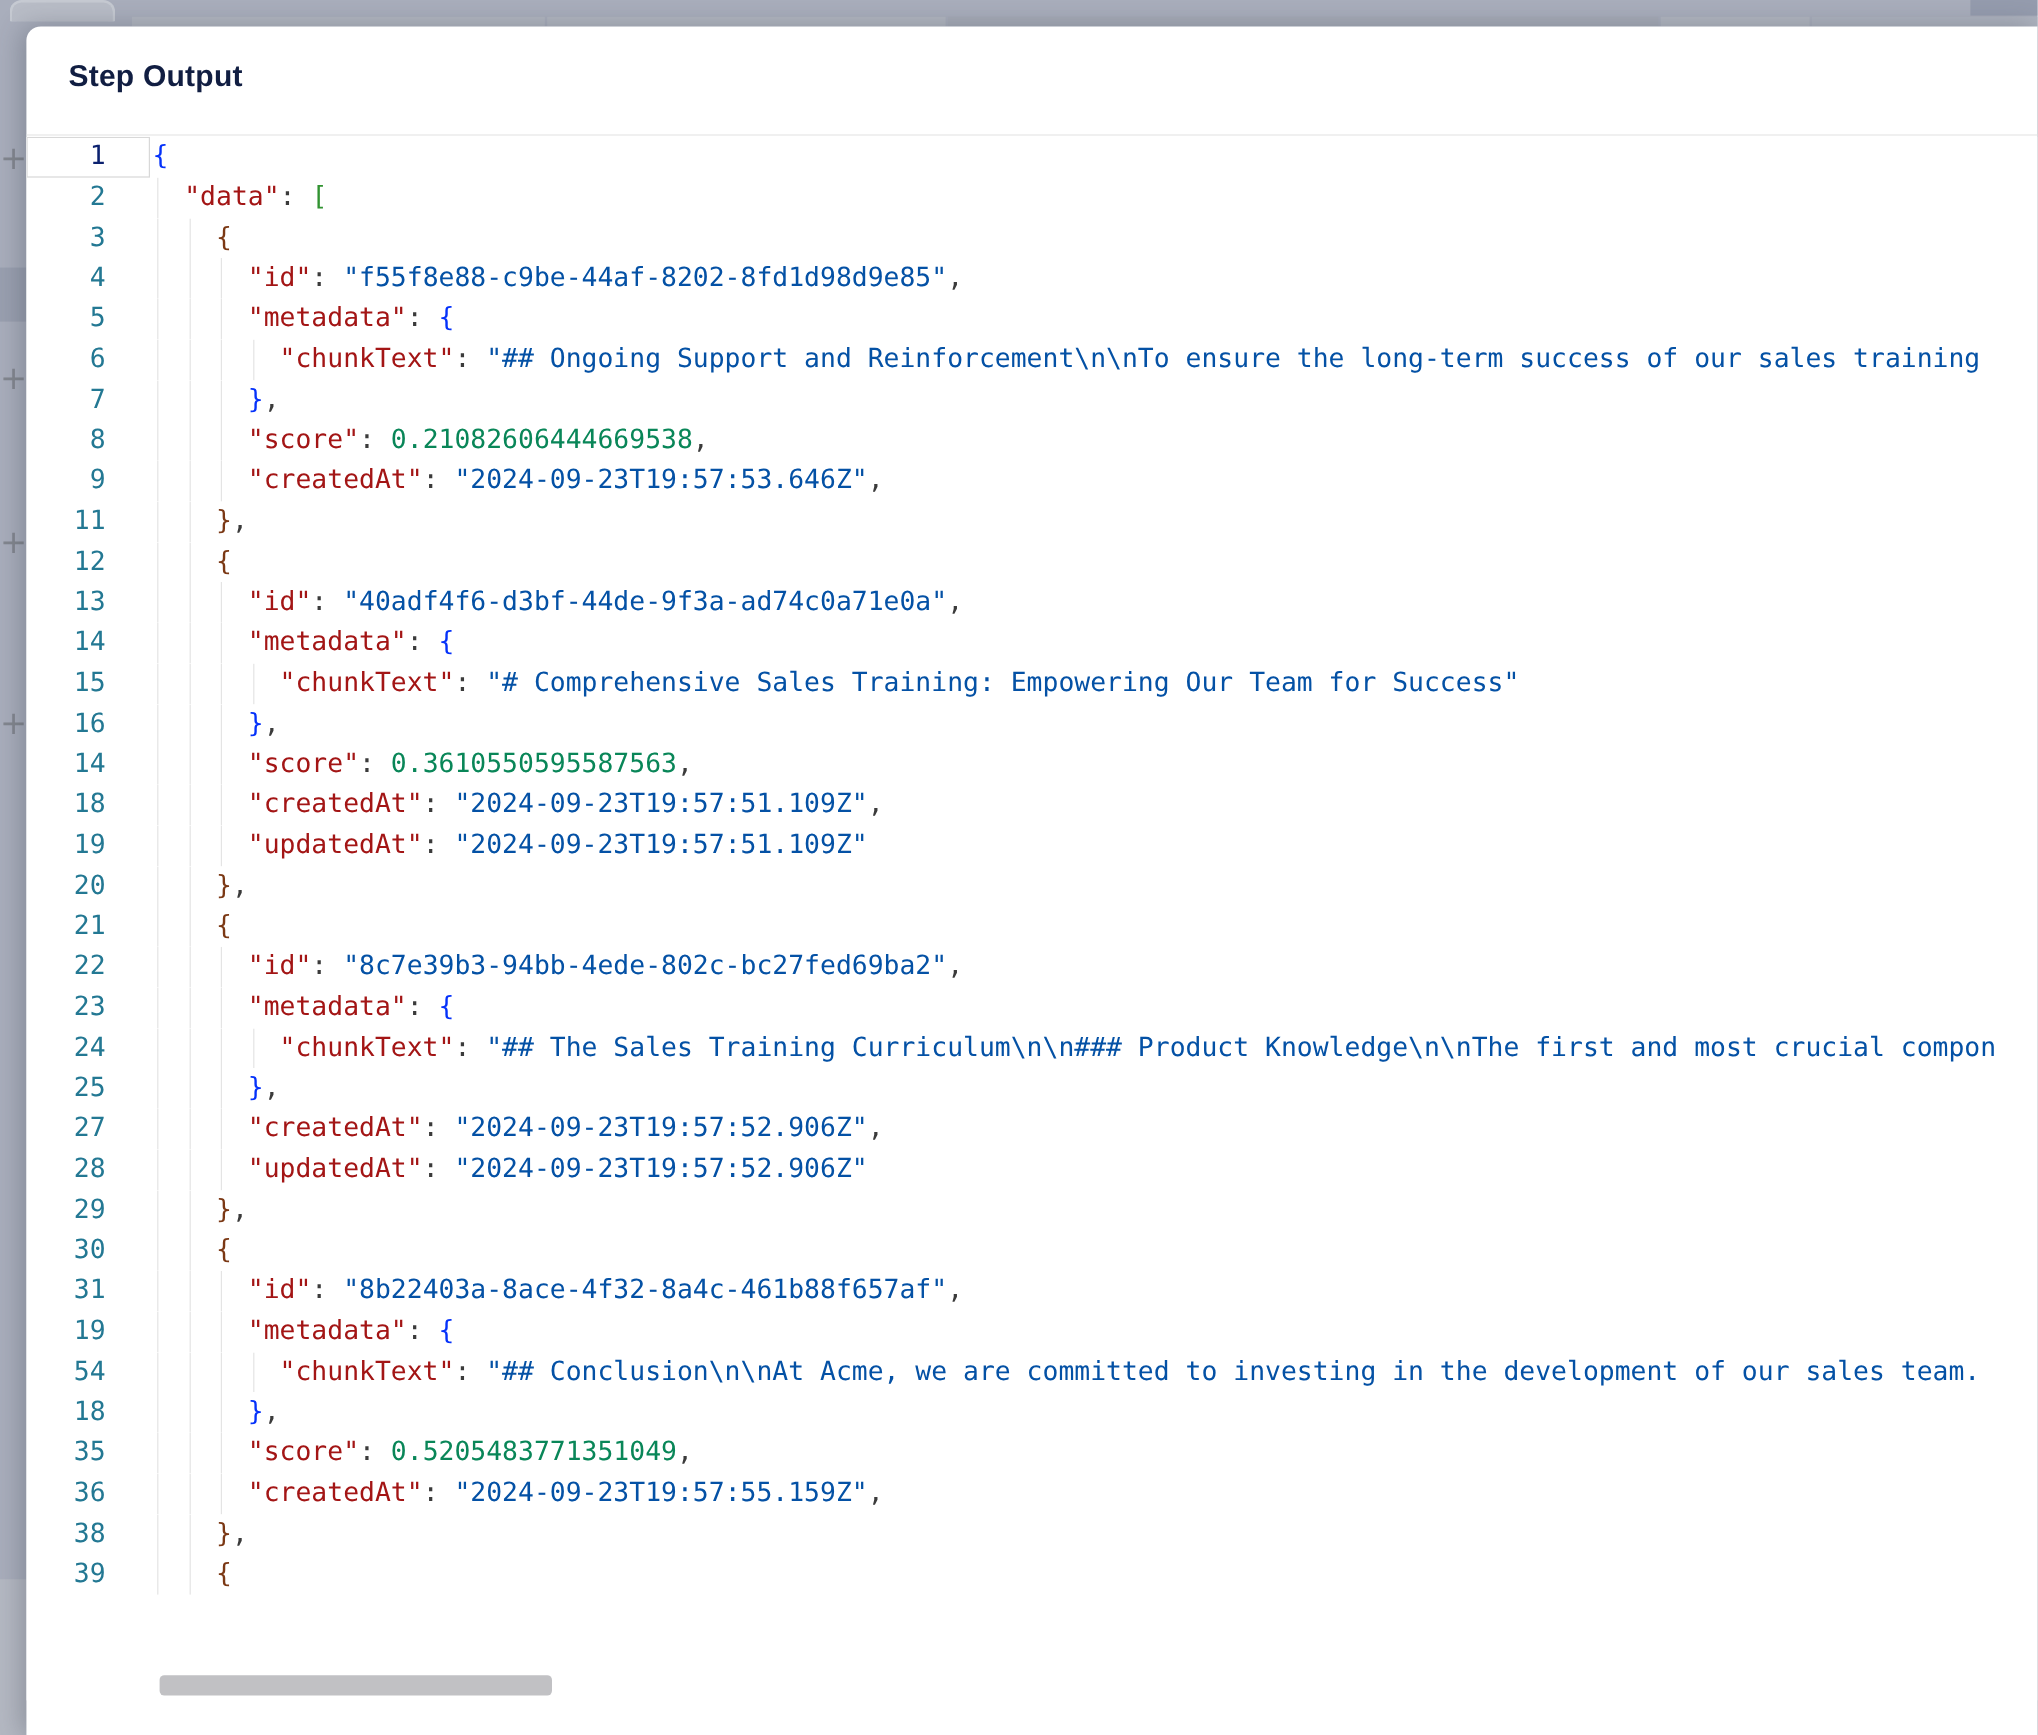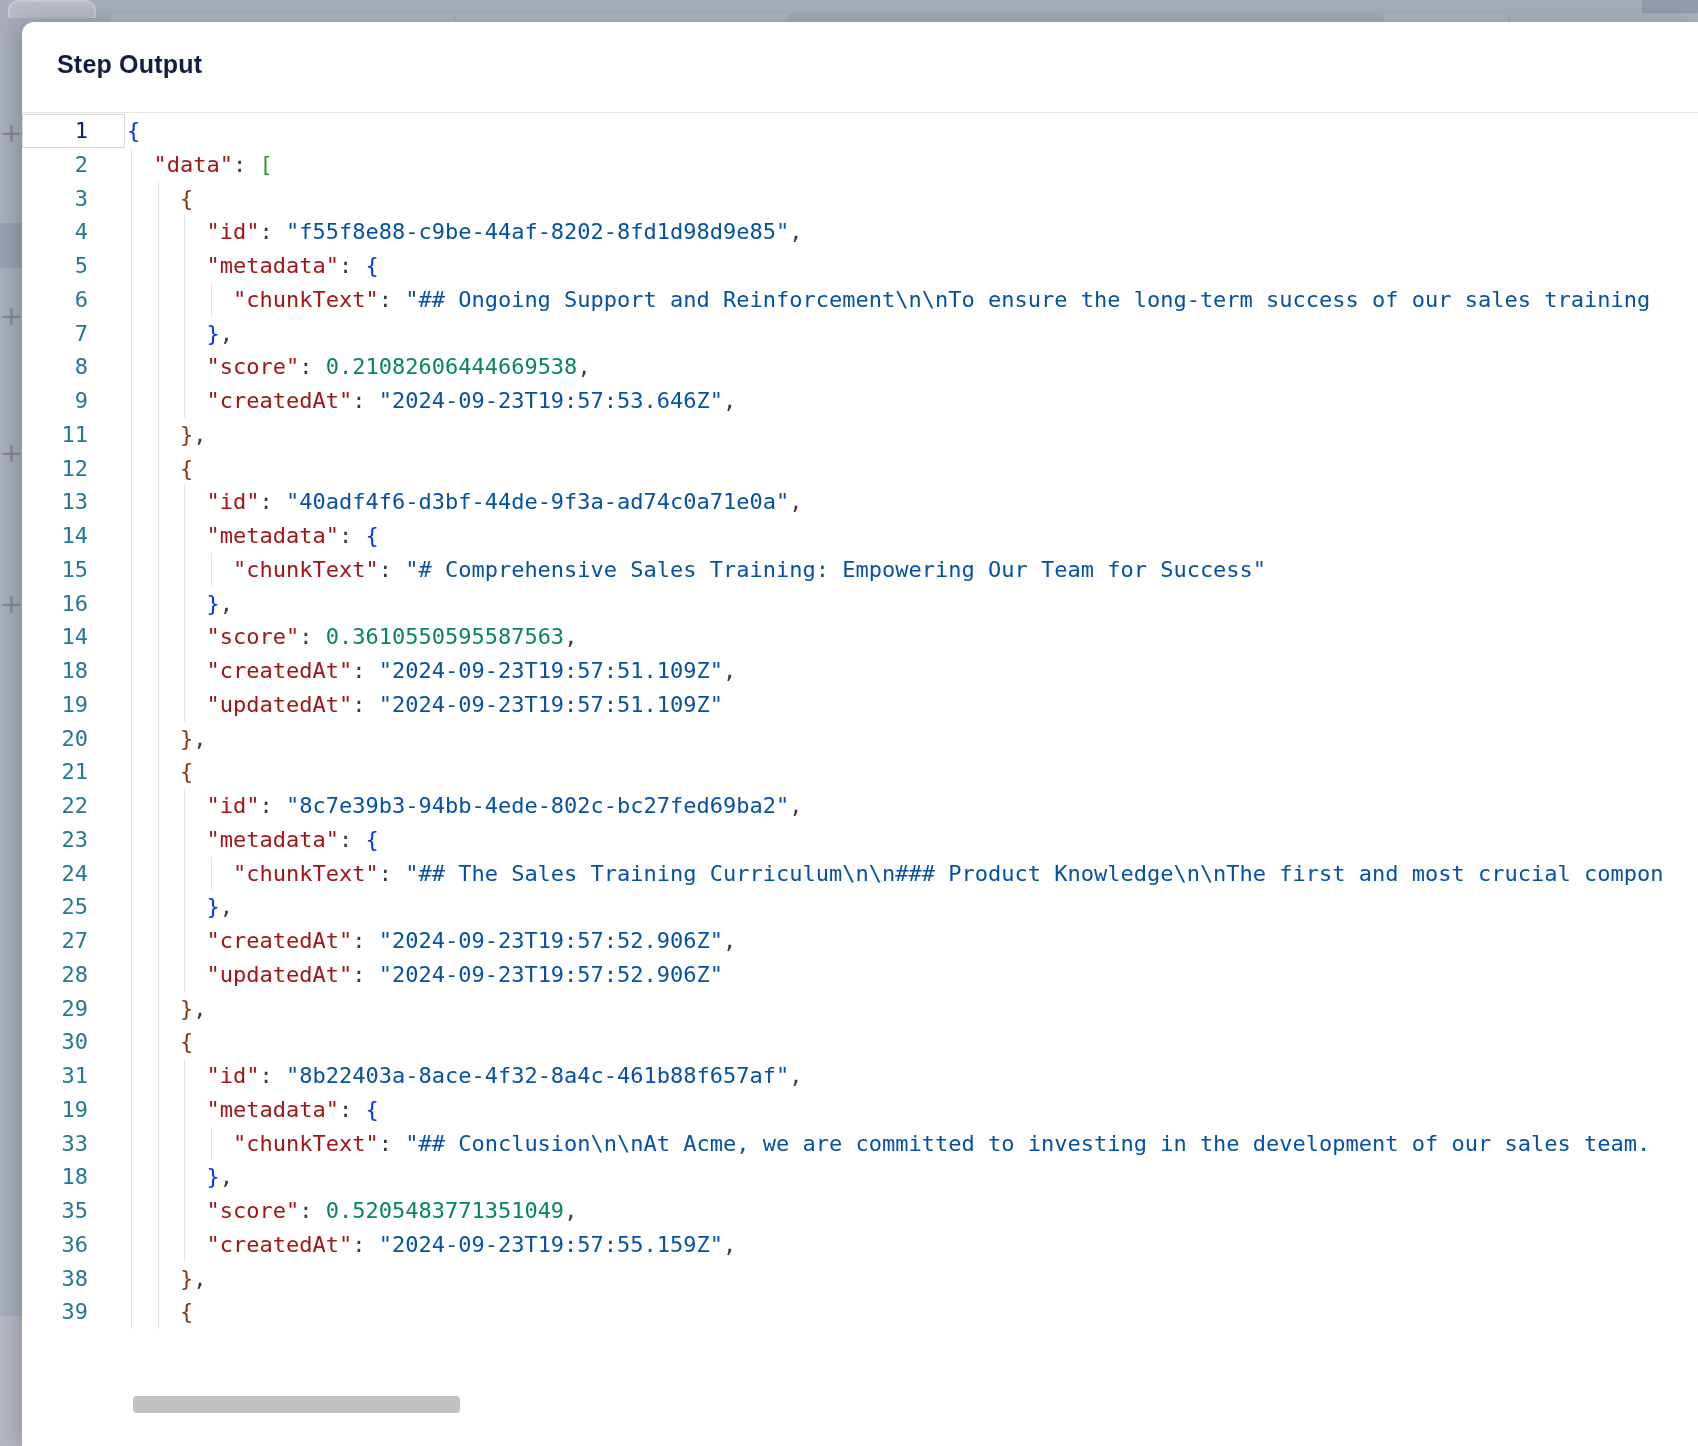--- a/index.html
+++ b/index.html
@@ -187,21 +187,21 @@
       </div>
       <div class="cl">
         <div class="ln-cell">31</div>
         <pre class="ct"><span class="g" style="left: 6px;"></span><span class="g" style="left: 32.5px;"></span><span class="g" style="left: 59px;"></span><span class="tok-ws">      </span><span class="tok-key">"id"</span><span class="tok-pun">: </span><span class="tok-str">"8b22403a-8ace-4f32-8a4c-461b88f657af"</span><span class="tok-pun">,</span></pre>
       </div>
       <div class="cl">
         <div class="ln-cell">19</div>
         <pre class="ct"><span class="g" style="left: 6px;"></span><span class="g" style="left: 32.5px;"></span><span class="g" style="left: 59px;"></span><span class="tok-ws">      </span><span class="tok-key">"metadata"</span><span class="tok-pun">: </span><span class="tok-b0">{</span></pre>
       </div>
       <div class="cl">
-        <div class="ln-cell">33</div>
+        <div class="ln-cell">54</div>
         <pre class="ct"><span class="g" style="left: 6px;"></span><span class="g" style="left: 32.5px;"></span><span class="g" style="left: 59px;"></span><span class="g" style="left: 85.5px;"></span><span class="tok-ws">        </span><span class="tok-key">"chunkText"</span><span class="tok-pun">: </span><span class="tok-str">"## Conclusion\n\nAt Acme, we are committed to investing in the development of our sales team. </span></pre>
       </div>
       <div class="cl">
         <div class="ln-cell">18</div>
         <pre class="ct"><span class="g" style="left: 6px;"></span><span class="g" style="left: 32.5px;"></span><span class="g" style="left: 59px;"></span><span class="tok-ws">      </span><span class="tok-b0">}</span><span class="tok-pun">,</span></pre>
       </div>
       <div class="cl">
         <div class="ln-cell">35</div>
         <pre class="ct"><span class="g" style="left: 6px;"></span><span class="g" style="left: 32.5px;"></span><span class="g" style="left: 59px;"></span><span class="tok-ws">      </span><span class="tok-key">"score"</span><span class="tok-pun">: </span><span class="tok-num">0.5205483771351049</span><span class="tok-pun">,</span></pre>
       </div>

